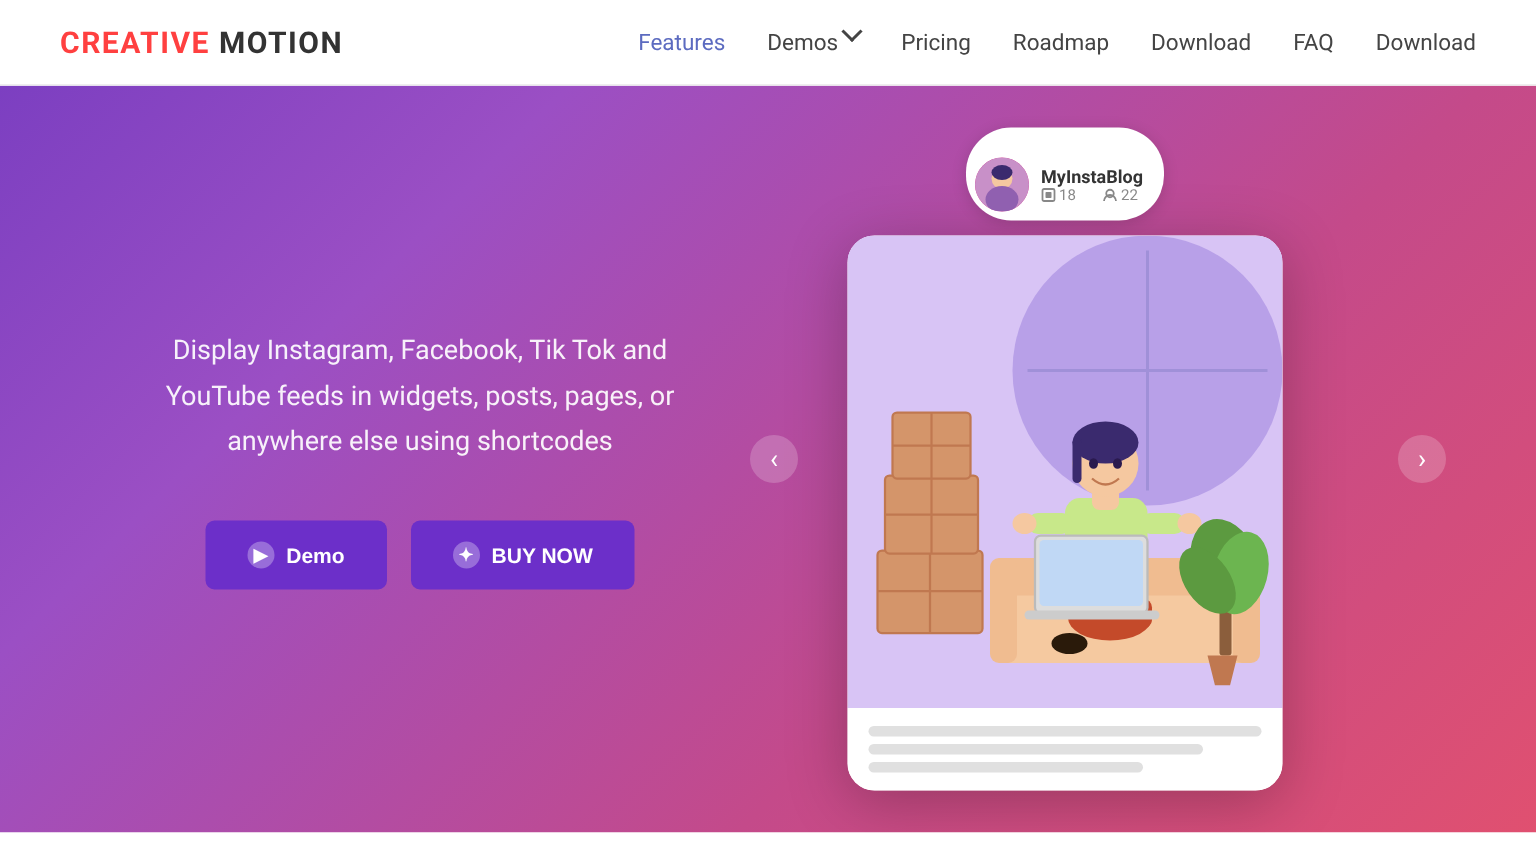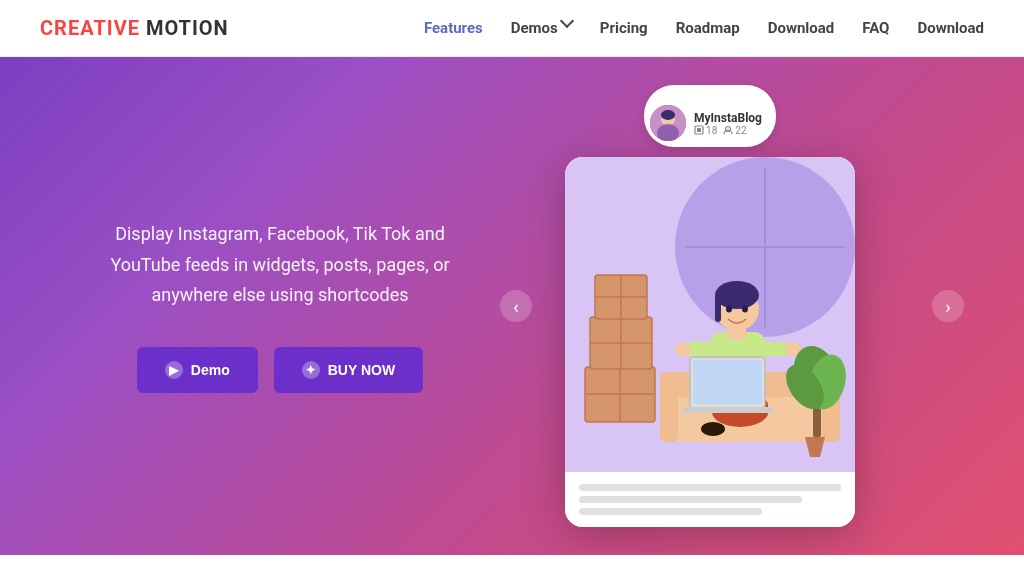--- a/index.html
+++ b/index.html
@@ -29,21 +29,20 @@
     .logo-creative {
       color: #ff4040;
     }
     .logo-motion {
       color: #333;
     }
     .nav {
       display: flex;
       align-items: center;
       gap: 28px;
-      font-weight: bold;
     }
     .nav-item {
       font-size: 15px;
       color: #444;
       cursor: pointer;
       text-decoration: none;
     }
     .nav-item.active {
       color: #5c6bc0;
     }
@@ -197,21 +196,21 @@
       font-size: 11px;
       color: #555;
     }
     .profile-name {
       font-weight: 700;
       font-size: 12px;
       color: #333;
     }
     .profile-stats {
       display: flex;
-      gap: 6px;
+      gap: 18px;
       font-size: 10px;
       color: #888;
     }
     .stat-item {
       display: flex;
       align-items: center;
       gap: 2px;
     }
 
     

